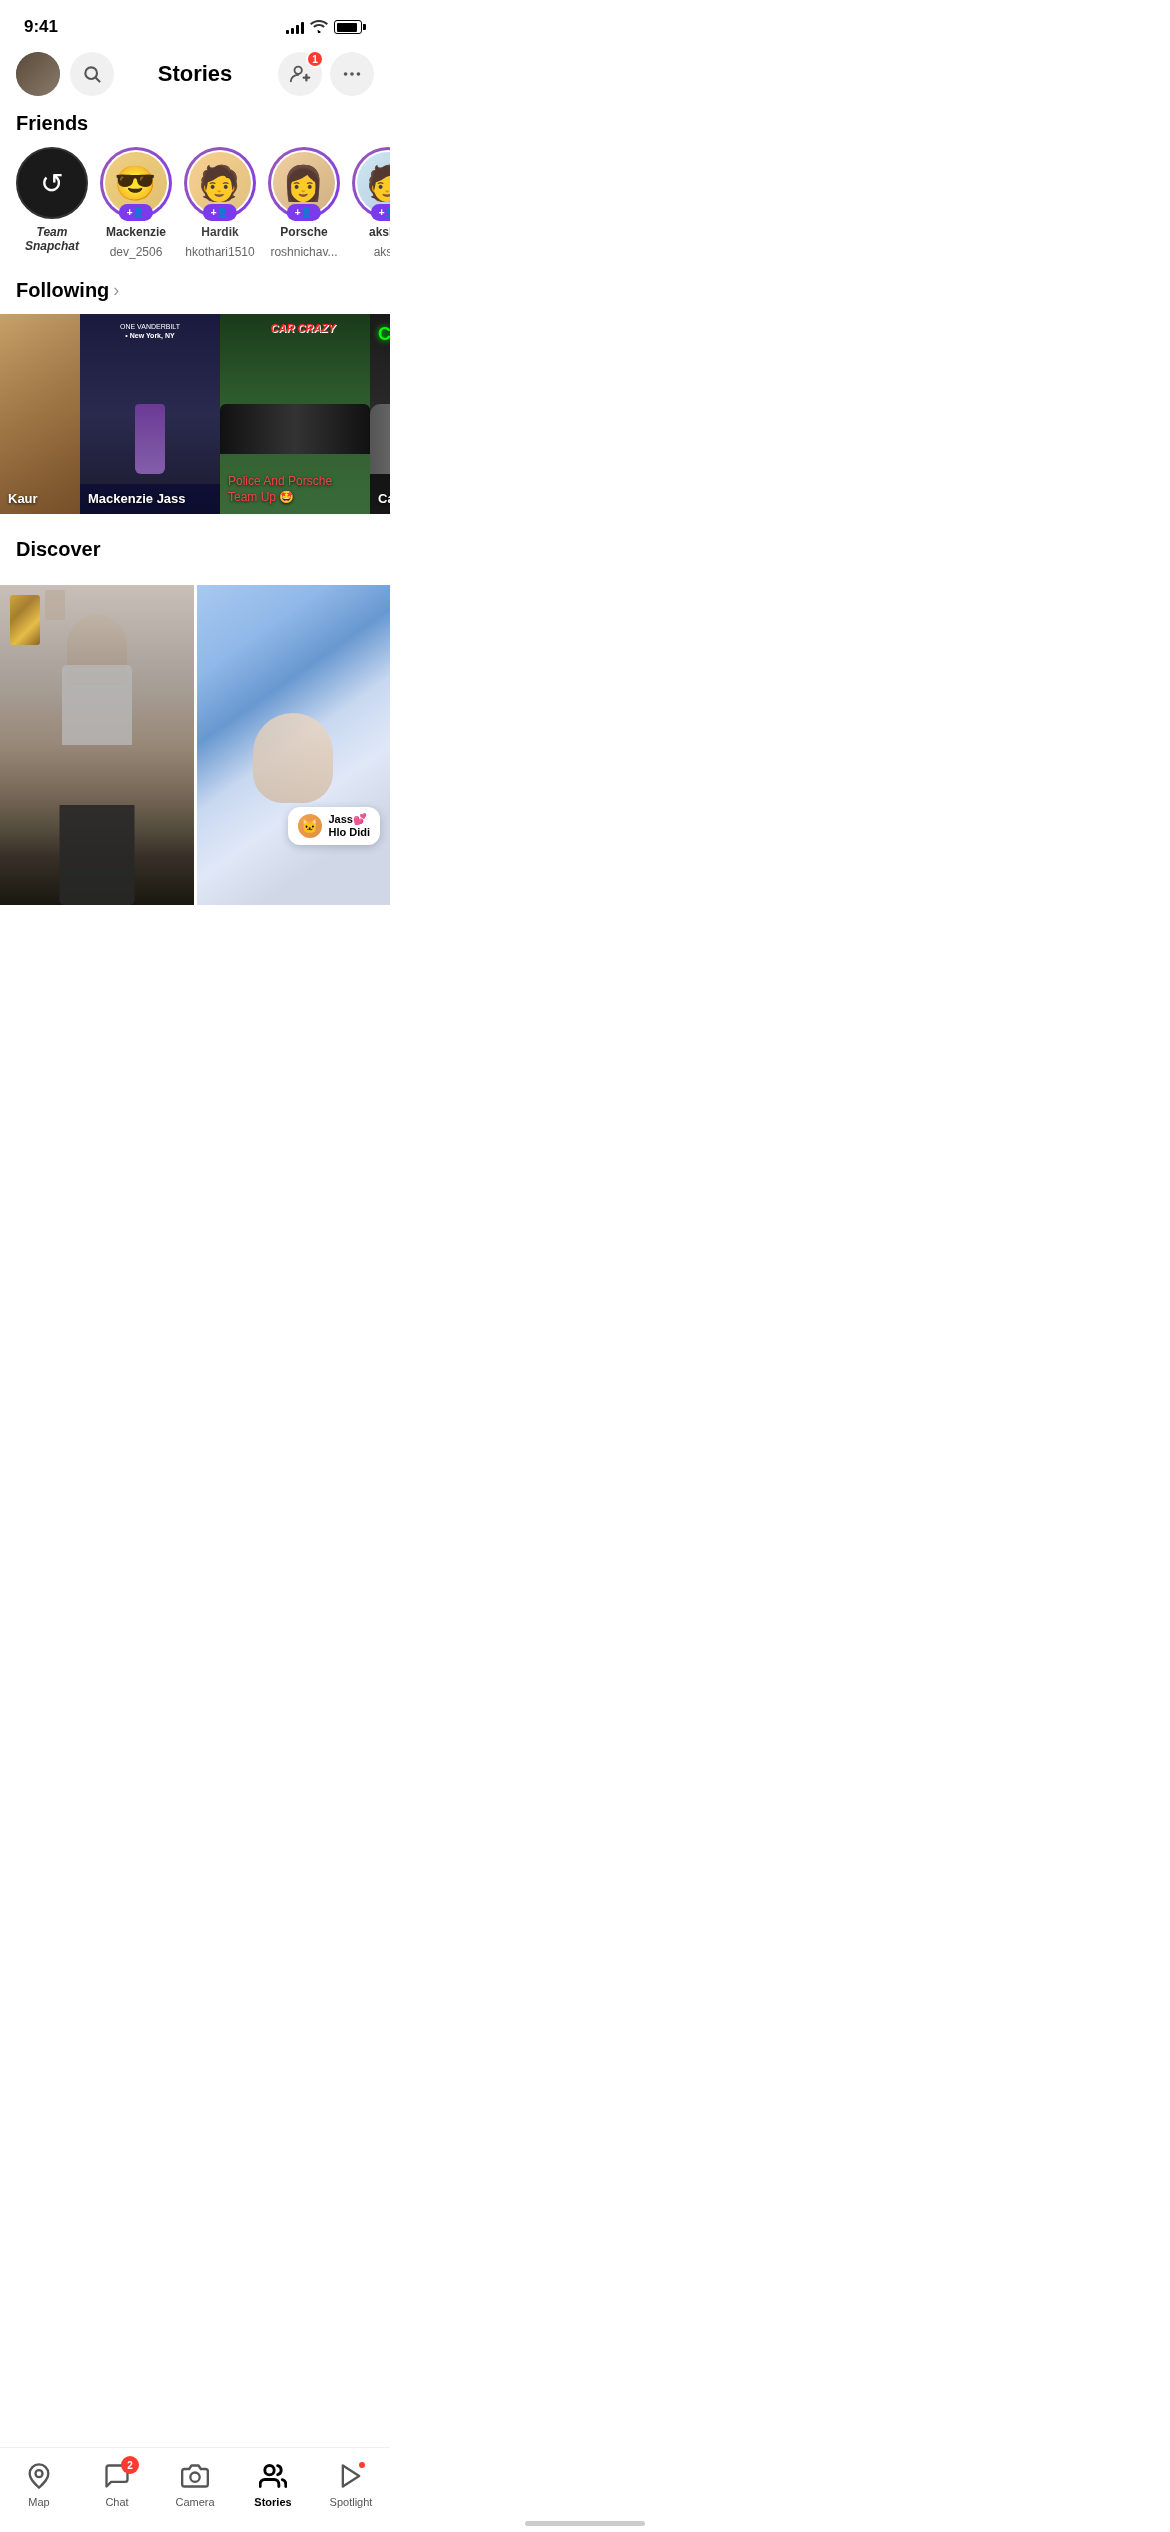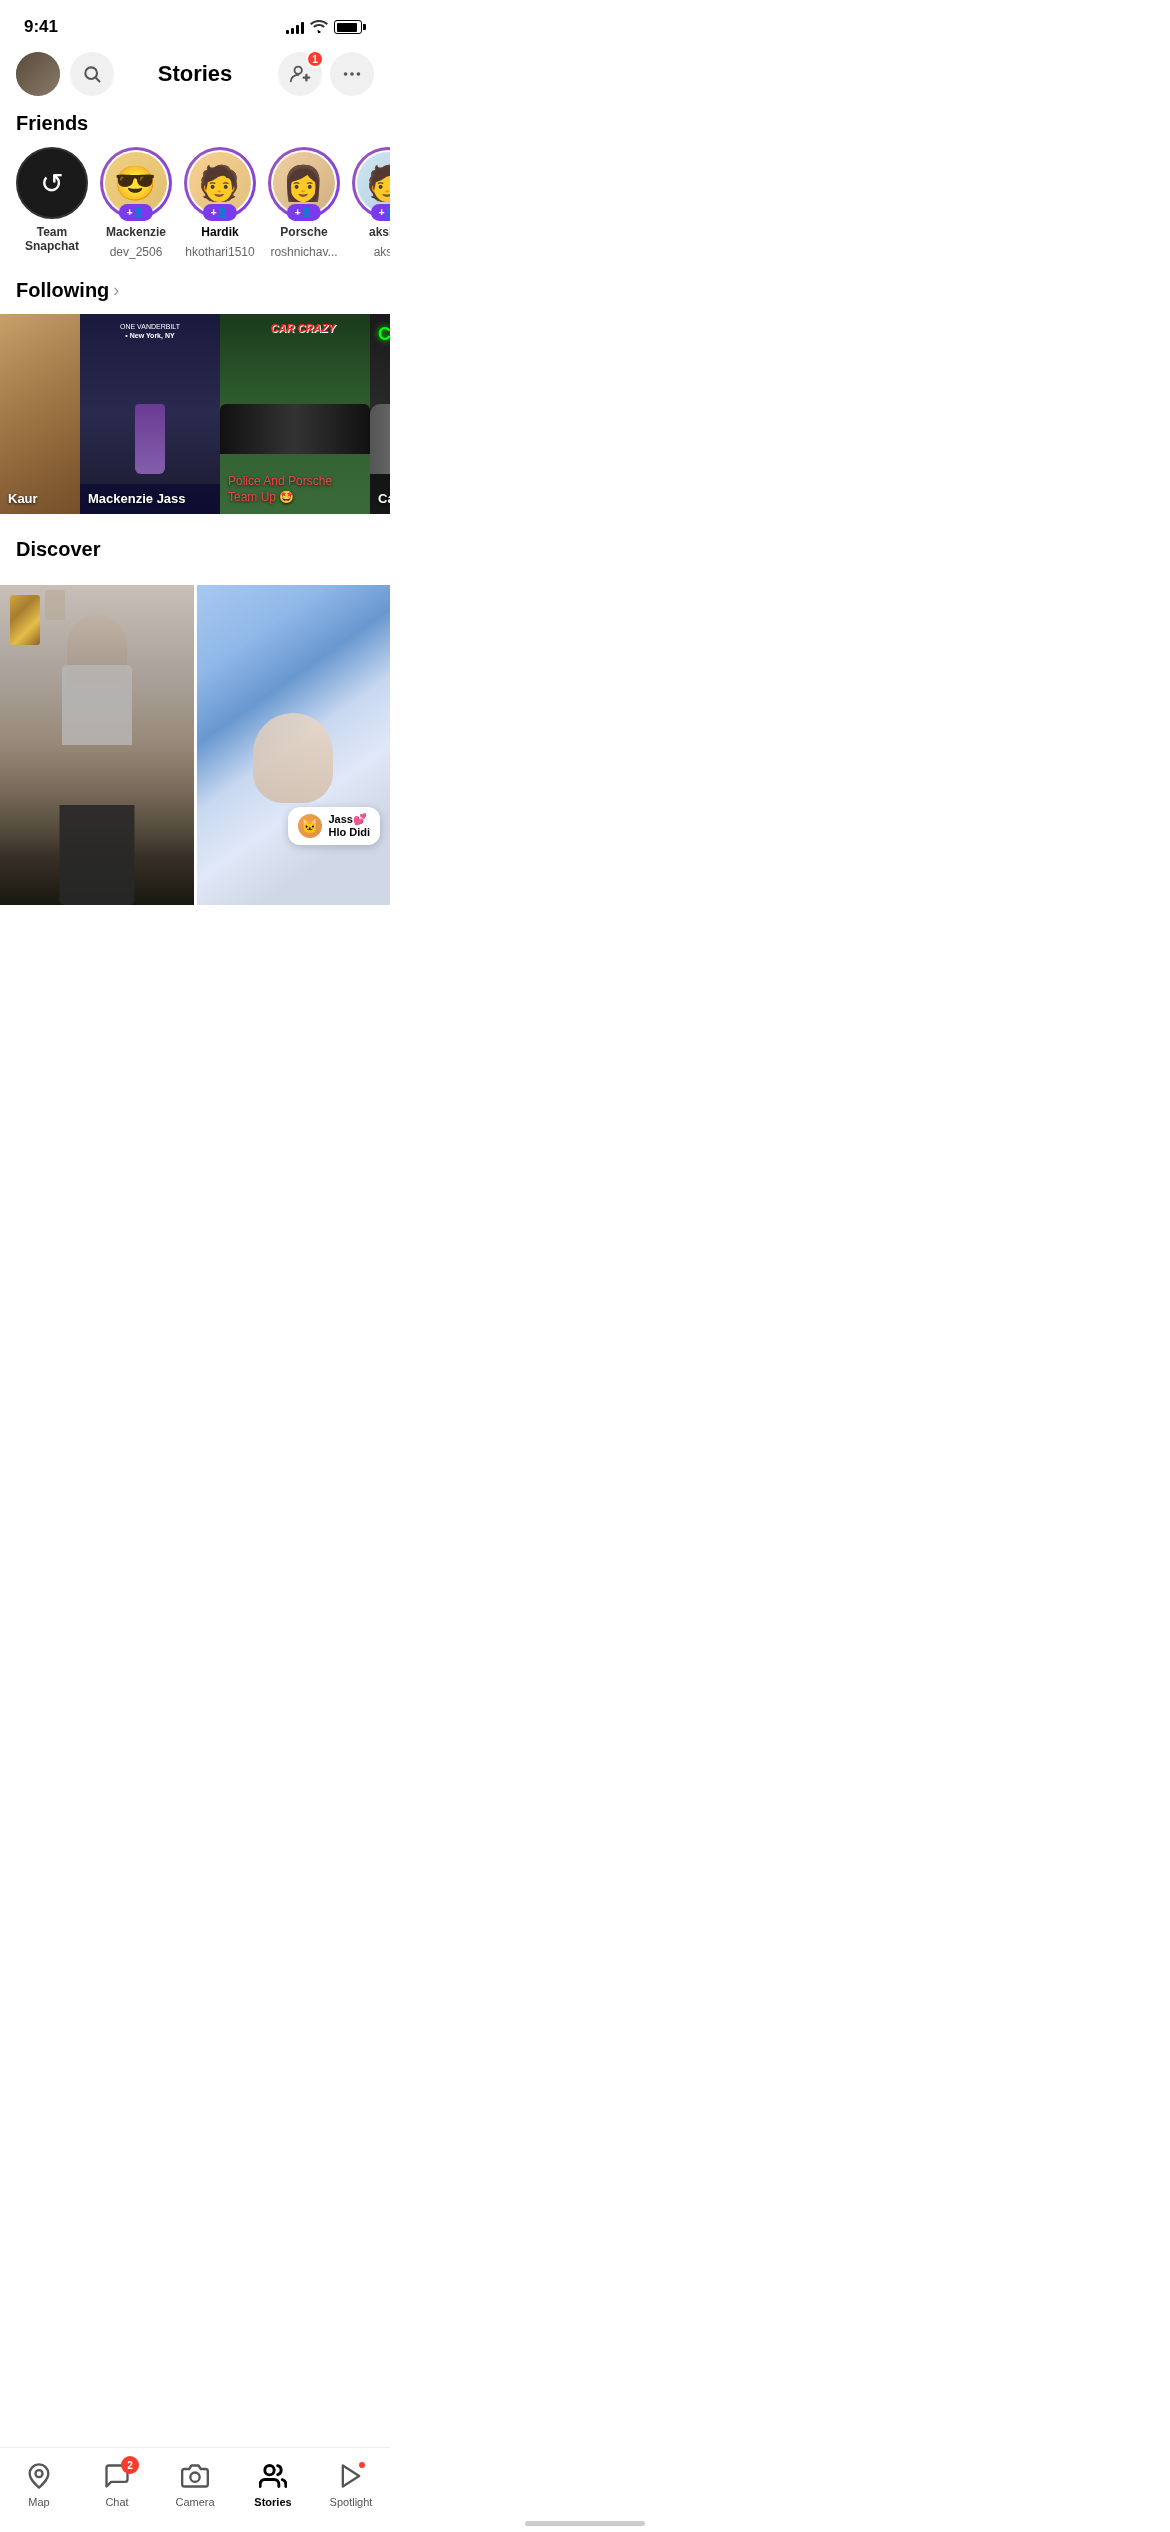--- a/index.html
+++ b/index.html
@@ -228,20 +228,21 @@
       overflow: hidden;
       text-overflow: ellipsis;
       white-space: nowrap;
     }
     .story-name-bold {
       font-size: 13px;
       font-weight: 600;
       color: #333;
       text-align: center;
       max-width: 72px;
+      font-style: italic;
     }
 
     
     .following-header {
       display: flex;
       align-items: center;
       padding: 4px 16px 12px;
       gap: 4px;
     }
     .following-title {
@@ -621,21 +622,21 @@
 
   <div class="story-item">
     <div class="story-avatar-wrap">
       <div style="width:72px; height:72px; border-radius:50%; background: linear-gradient(135deg, #9b59b6, #7c3aed); padding:3px; display:flex; align-items:center; justify-content:center;">
         <div style="width:100%; height:100%; border-radius:50%; background:#fff; padding:2px; display:flex; align-items:center; justify-content:center;">
           <div style="width:100%; height:100%; border-radius:50%; background:linear-gradient(135deg, #f8d090, #e0c080); display:flex; align-items:center; justify-content:center; font-size:34px;">🧑</div>
         </div>
       </div>
       <div class="add-friend-overlay">+👤</div>
     </div>
-    <span style="font-size:12px; font-weight:600; color:#000000;">Hardik</span>
+    <span style="font-size:12px; font-weight:600; color:#404040;">Hardik</span>
     <span class="story-name">hkothari1510</span>
   </div>
 
   <div class="story-item">
     <div class="story-avatar-wrap">
       <div style="width:72px; height:72px; border-radius:50%; background: linear-gradient(135deg, #9b59b6, #7c3aed); padding:3px; display:flex; align-items:center; justify-content:center;">
         <div style="width:100%; height:100%; border-radius:50%; background:#fff; padding:2px; display:flex; align-items:center; justify-content:center;">
           <div style="width:100%; height:100%; border-radius:50%; background:linear-gradient(135deg, #f0d0a0, #d0b080); display:flex; align-items:center; justify-content:center; font-size:34px;">👩</div>
         </div>
       </div>

